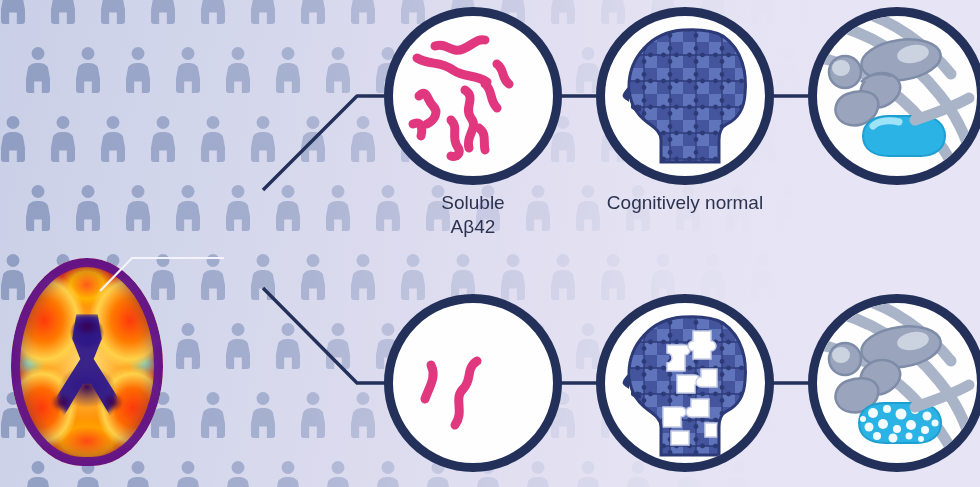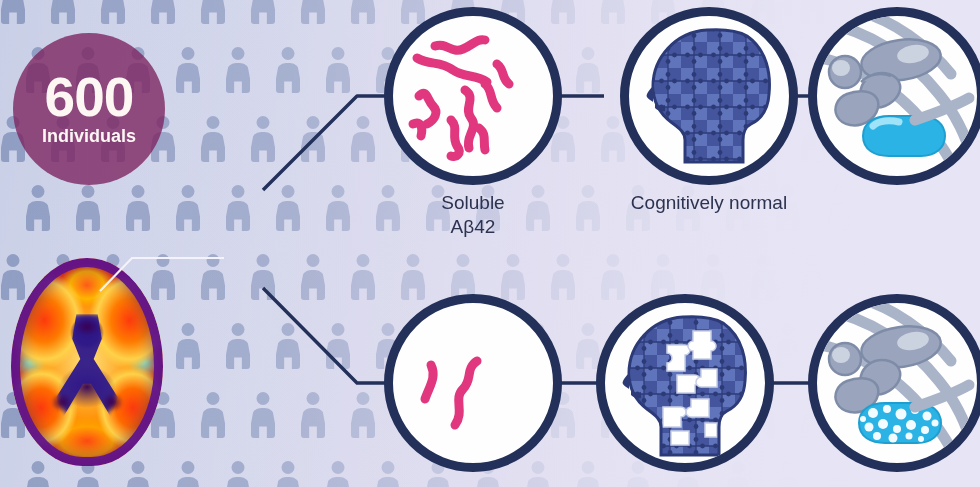--- a/index.html
+++ b/index.html
@@ -835,24 +835,20 @@
       <div class="person" style="left: 925px; top: 461px; color: rgb(142, 156, 194); opacity: 0.23;">
         <span class="head"></span>
         <span class="body"></span>
       </div>
       <div class="person" style="left: 975px; top: 461px; color: rgb(142, 156, 194); opacity: 0.23;">
         <span class="body"></span>
       </div>
     </div>
   <div class="fade-right"></div>
 
-  <div class="badge600">
-    <div class="num">600</div>
-    <div class="sub">Individuals</div>
-  </div>
 
   <div class="pet">
     <div class="shell"></div>
     <div class="vent-shape"></div>
     <div class="vent"></div>
   </div>
   <svg class="pet-pointer" viewBox="0 0 132 52">
     <polyline points="4,50 36,17 128,17" fill="none" stroke="#f4f2fb" stroke-width="2.2"></polyline>
   </svg>
 
@@ -881,21 +877,21 @@
           <path d="M86 112 C94 118 90 126 92 134"></path>
         </g>
       </svg>
     </div>
     <div class="label">
       <div>Soluble</div>
       <div>Aβ42</div>
     </div>
   </div>
 
-  <div class="node" style="left:620px; top:7px;">
+  <div class="node" style="left:596px; top:7px;">
     <div class="ring">
       <svg width="160" height="160" viewBox="0 0 160 160">
         <defs>
           <clipPath id="headClipA">
             <path d="M118 20 C138 34 142 58 140 78 C139 96 130 104 122 108 C116 111 114 116 114 124 L114 146 L56 146 L56 124 C56 116 50 112 42 106 C30 97 24 84 24 70 C24 42 46 16 78 14 C94 13 108 14 118 20 Z"></path>
           </clipPath>
           <pattern id="puzzA" width="26" height="26" patternUnits="userSpaceOnUse">
             <rect width="26" height="26" fill="#44559e"></rect>
             <rect width="13" height="13" fill="#5f74bb"></rect>
             <rect x="13" y="13" width="13" height="13" fill="#5f74bb"></rect>

